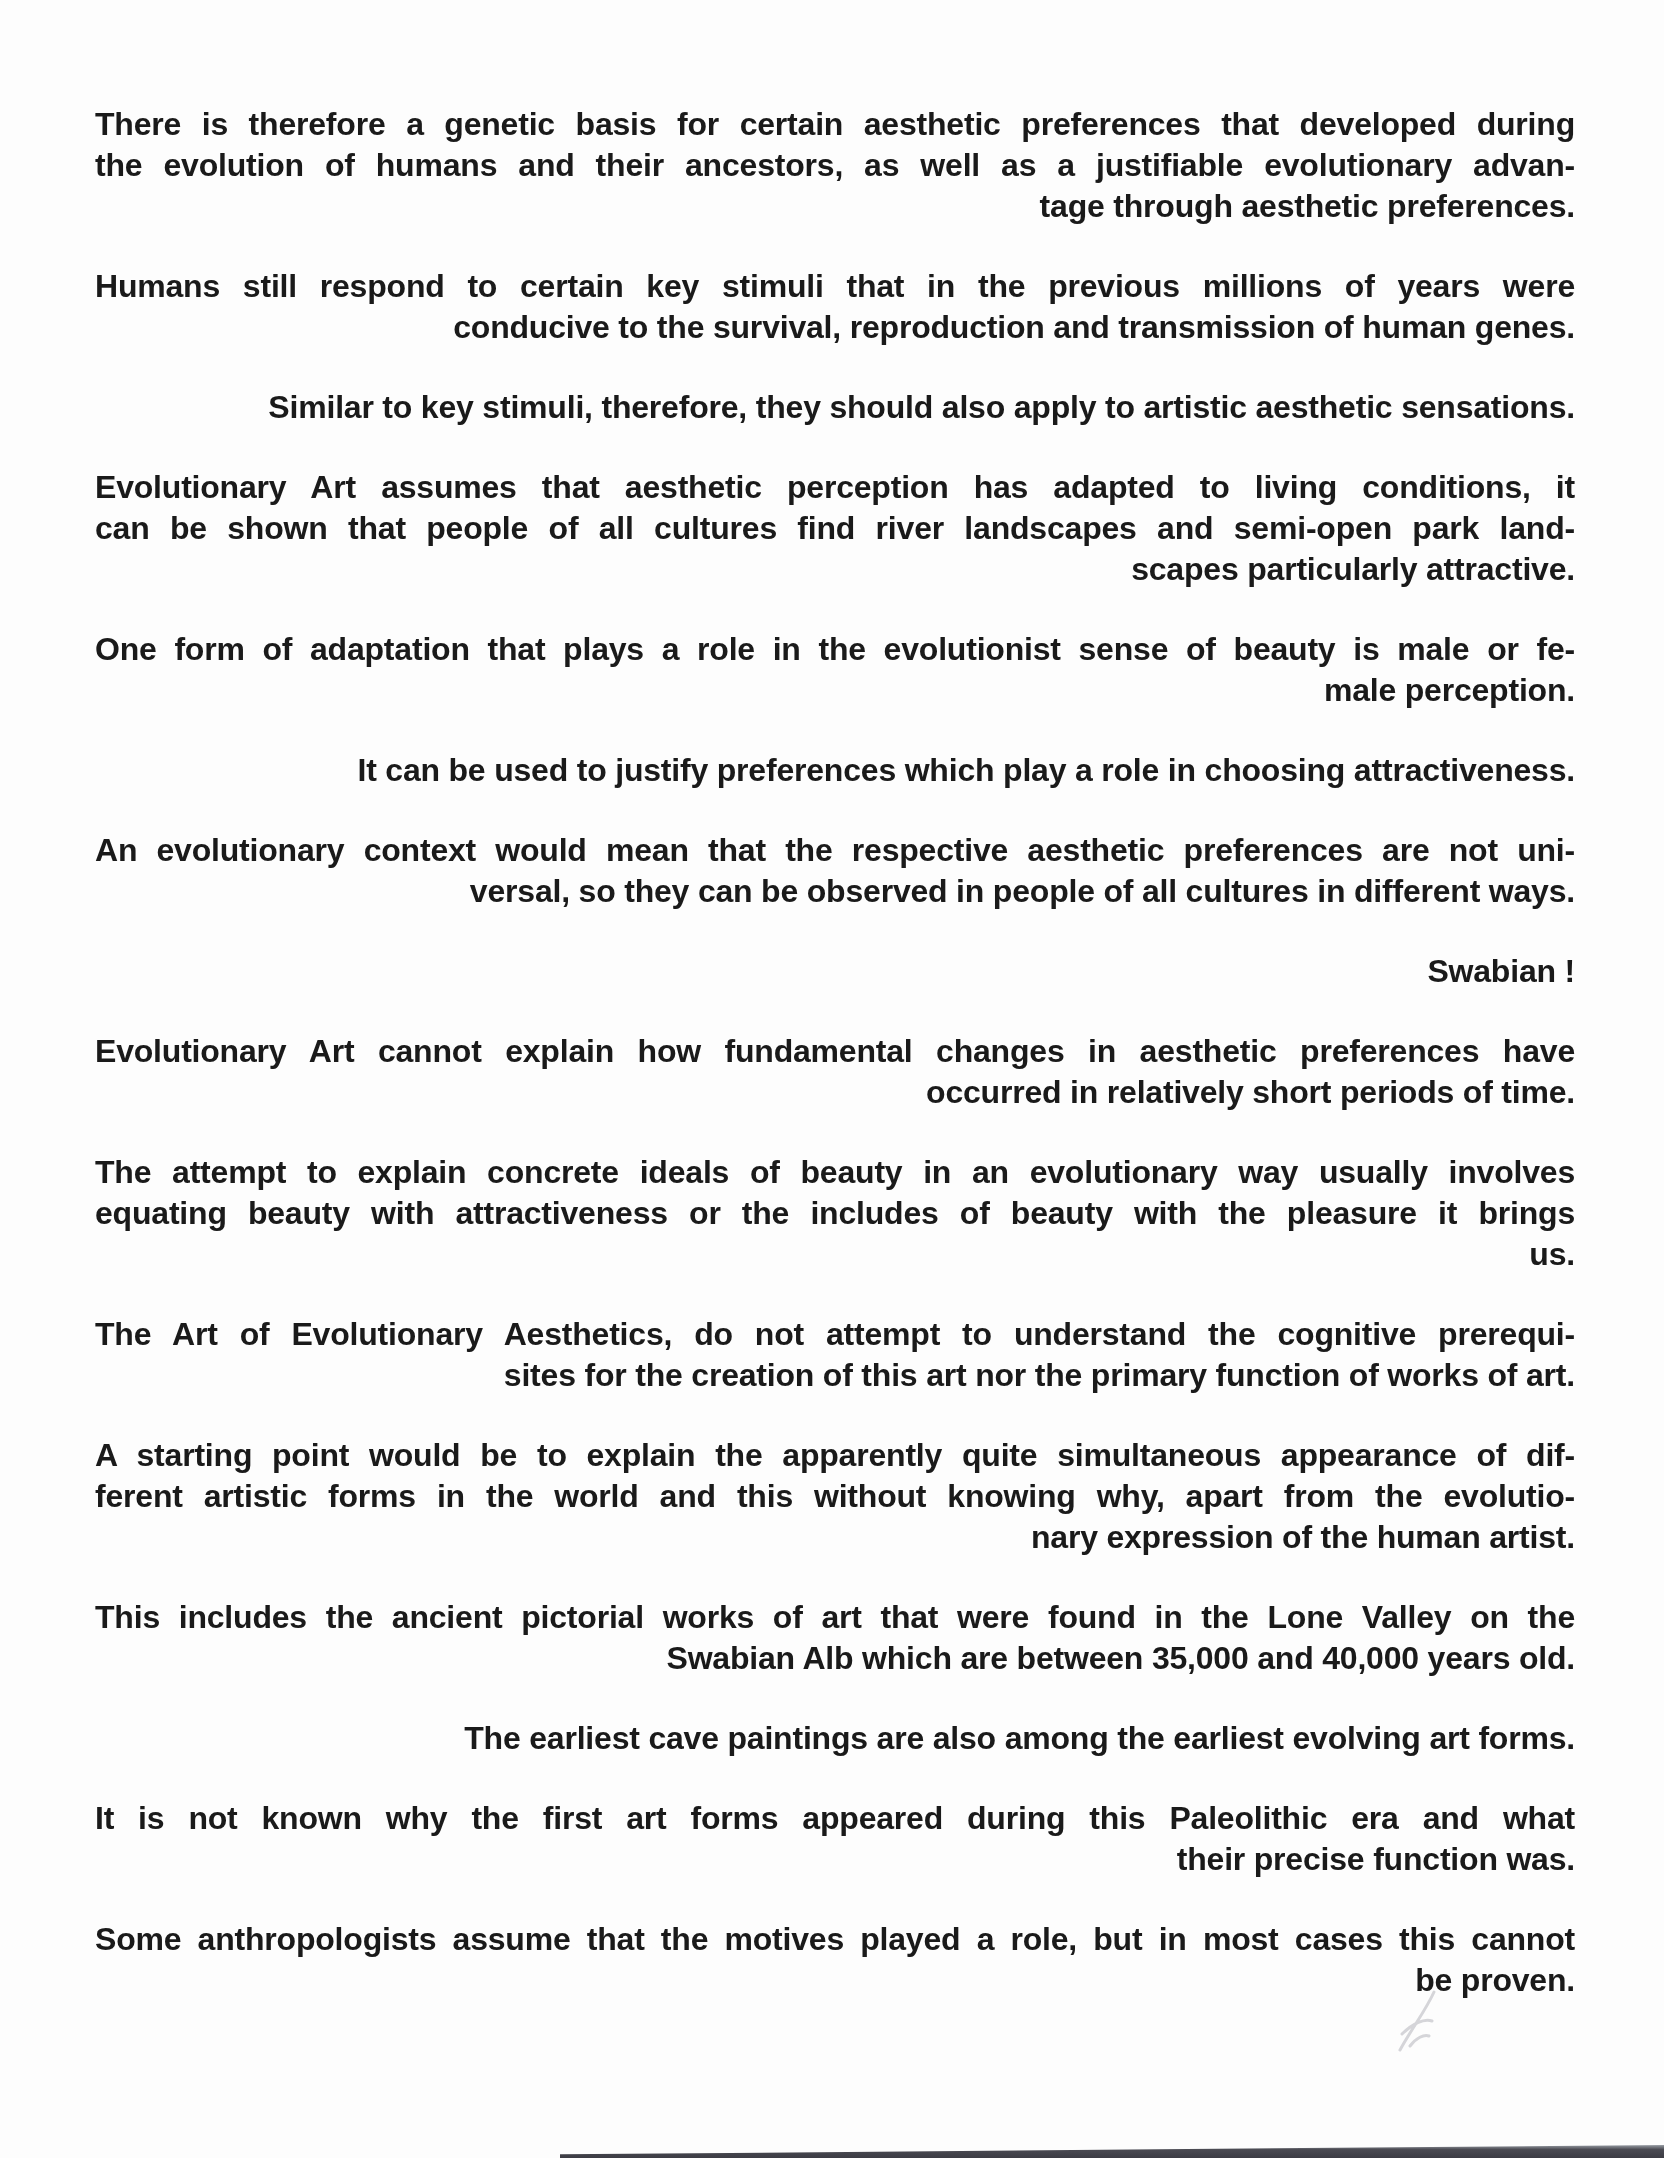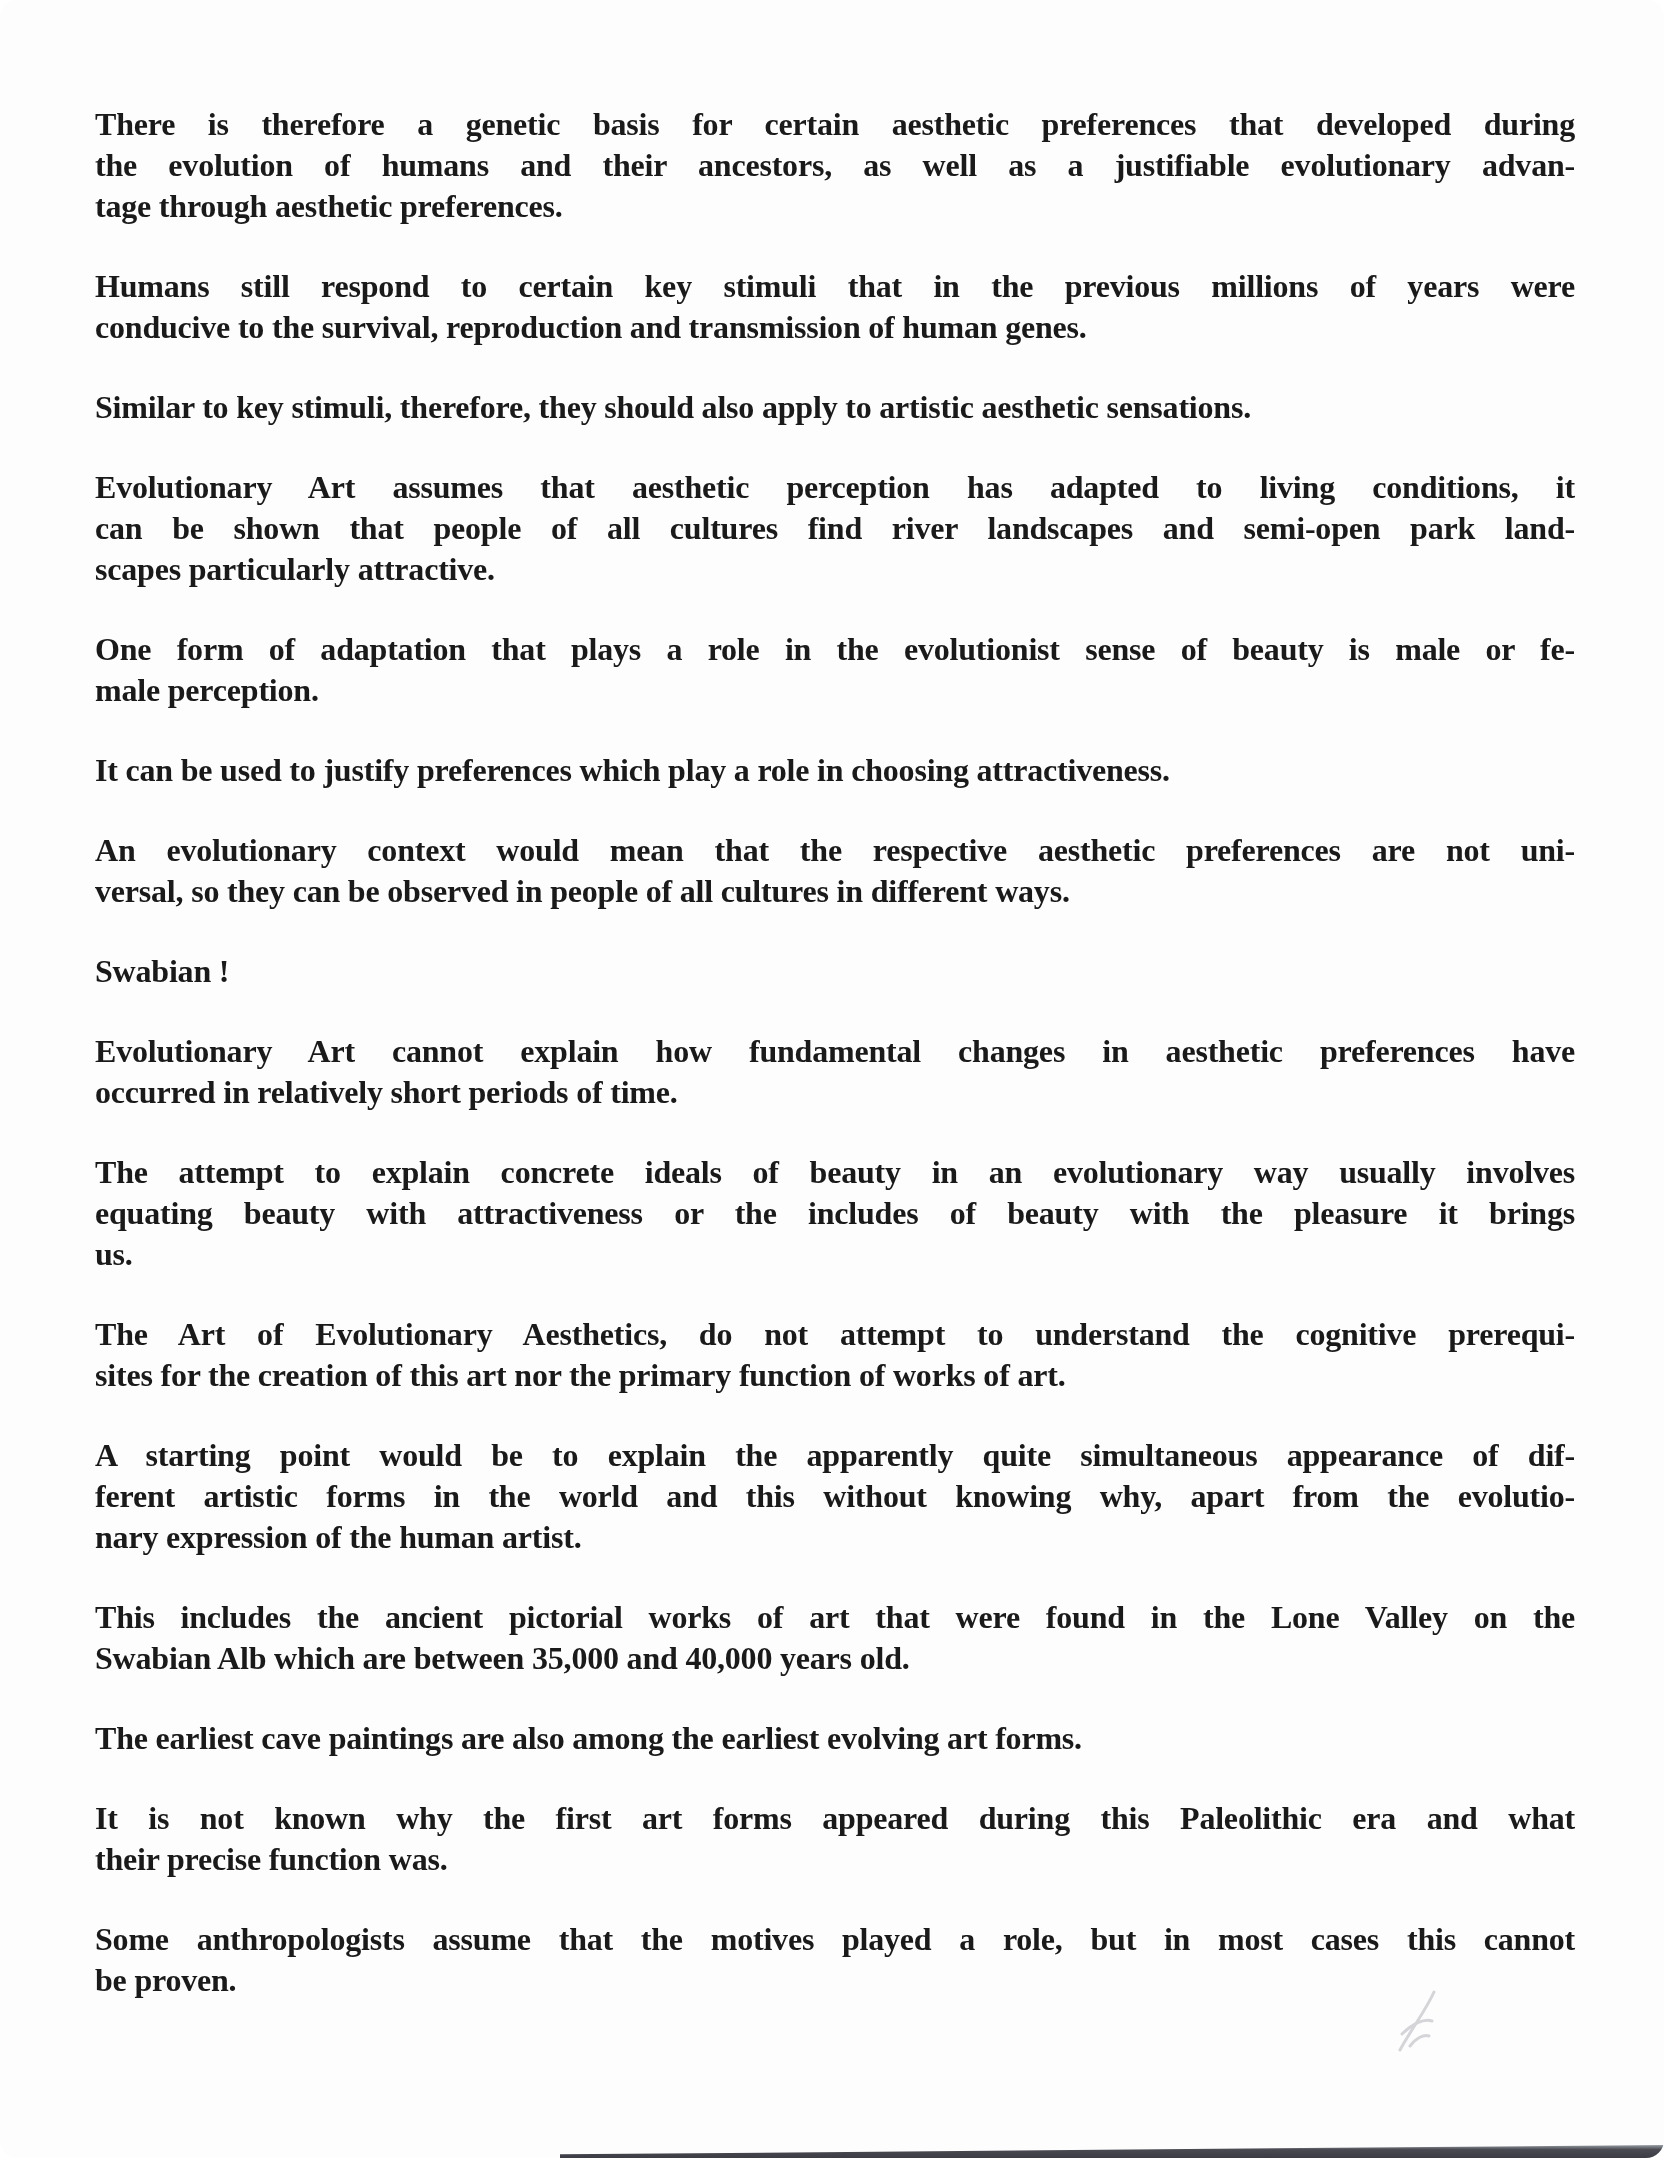--- a/index.html
+++ b/index.html
@@ -6,39 +6,38 @@
     margin: 0;
     padding: 0;
     background: #ffffff;
   }
   .page {
     position: relative;
     width: 1664px;
     height: 2158px;
     background: #fdfdfd;
     overflow: hidden;
-    font-family: Liberation Serif, serif;
-    border-radius: 18px;
+    font-family: Liberation Sans, sans-serif;
   }
   .text-block {
     position: absolute;
     left: 95px;
     top: 104px;
     width: 1480px;
     font-weight: 700;
     font-size: 32px;
     line-height: 41px;
     color: #1a1a1a;
     letter-spacing: -0.2px;
   }
   .paragraph {
     margin: 0 0 39px 0;
   }
   .line {
-    text-align: left;
+    text-align: right;
     white-space: normal;
   }
   .line.justify {
     text-align: justify;
     text-align-last: justify;
   }
   .bottom-bar {
     position: absolute;
     left: 560px;
     right: 0;

